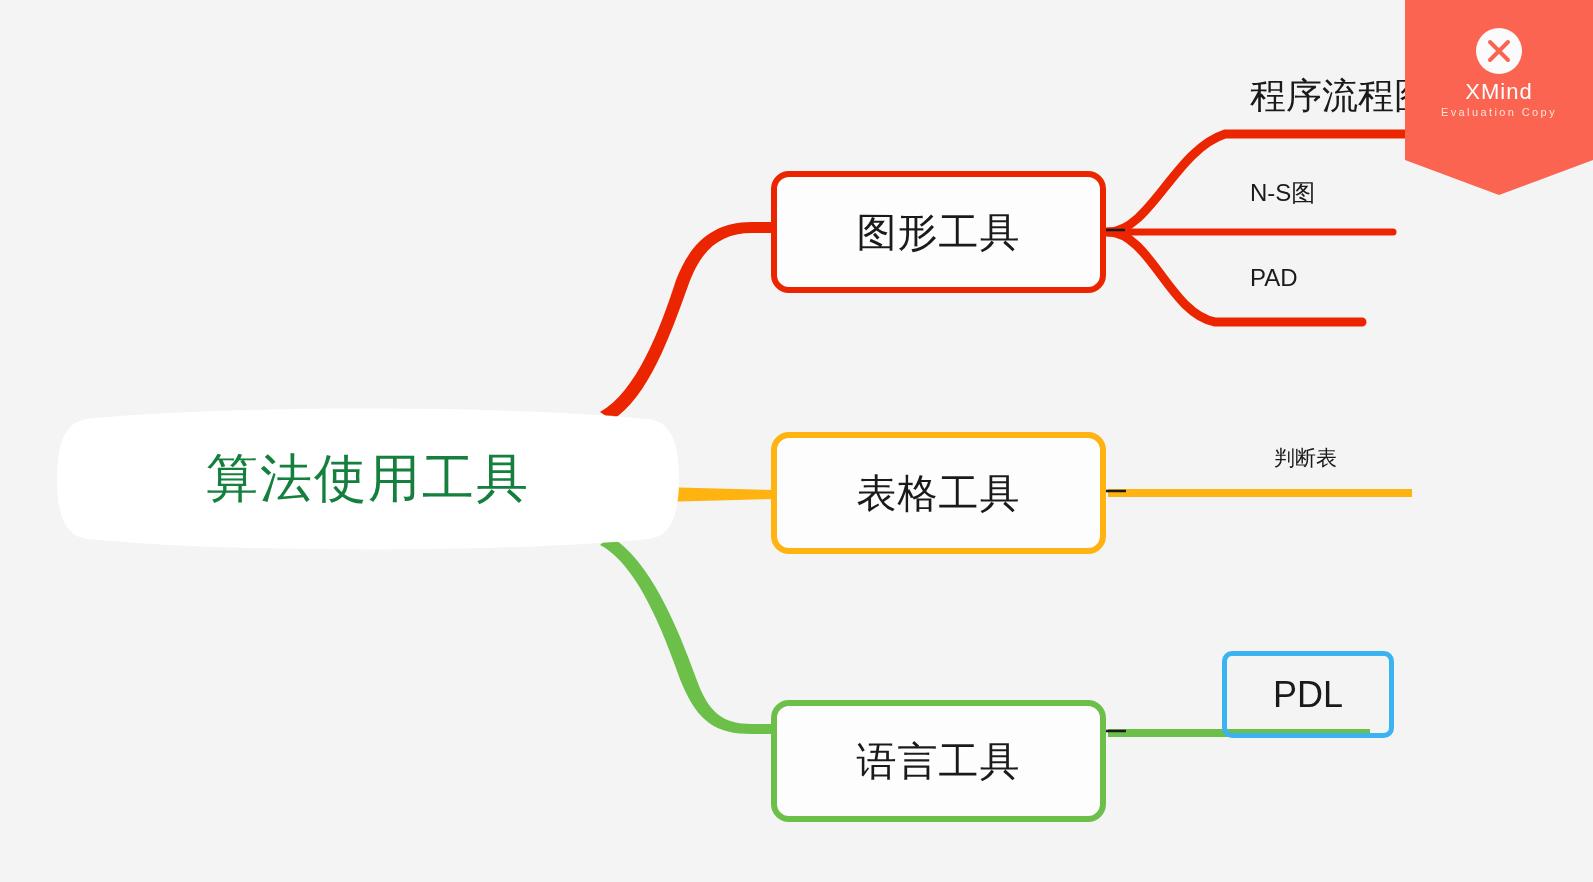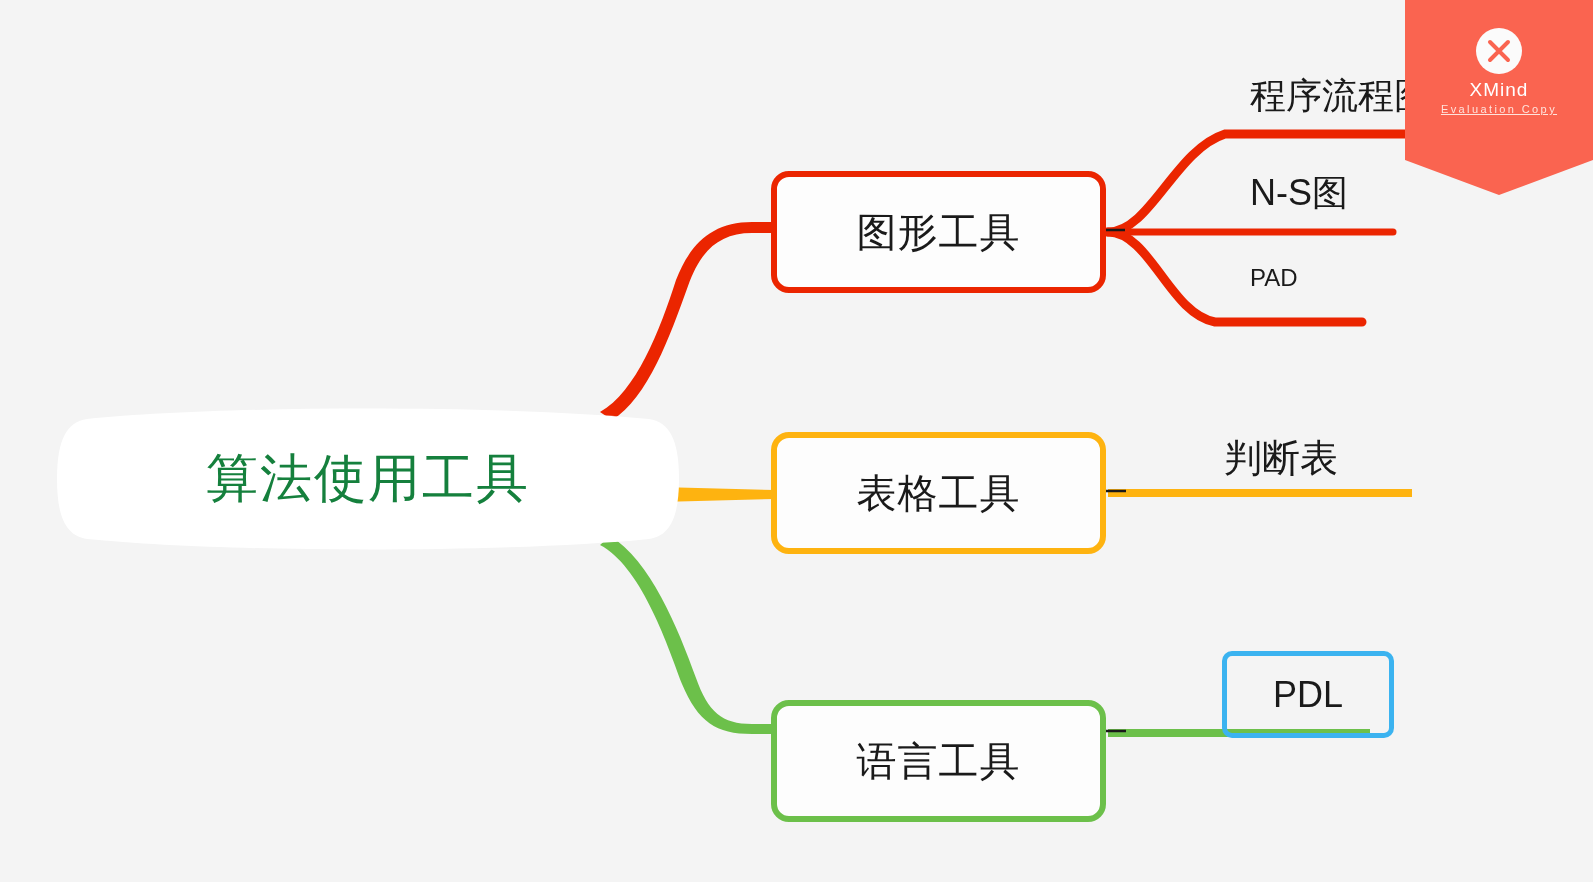--- a/index.html
+++ b/index.html
@@ -110,35 +110,35 @@
     top: 68px;
     width: 220px;
     height: 56px;
     font-size: 36px;
   }
   #leaf-ns {
     left: 1250px;
     top: 165px;
     width: 200px;
     height: 56px;
-    font-size: 36px;
+    font-size: 24px;
   }
   #leaf-pad {
     left: 1250px;
     top: 250px;
     width: 200px;
     height: 56px;
     font-size: 24px;
   }
   #leaf-decision {
-    left: 1224px;
+    left: 1274px;
     top: 433px;
     width: 220px;
     height: 50px;
-    font-size: 38px;
+    font-size: 21px;
   }
 
   
   #leaf-pdl {
     left: 1222px;
     top: 651px;
     width: 172px;
     height: 87px;
     border: 5px solid #3bb3f0;
     border-radius: 10px;
@@ -178,32 +178,31 @@
     border-radius: 50%;
     background: #fbfbfb;
     margin: 0 auto 6px auto;
     position: relative;
   }
   #watermark .wm-logo-circle svg {
     position: absolute;
     left: 0; top: 0;
   }
   #watermark .wm-title {
-    font-size: 19px;
+    font-size: 22px;
     letter-spacing: 1px;
     color: #ffffff;
     line-height: 1.05;
     font-weight: 300;
   }
   #watermark .wm-sub {
     font-size: 11px;
     letter-spacing: 2.4px;
     color: #ffe3dc;
     margin-top: 3px;
-    text-decoration: underline;
   }
 </style>
 </head>
 <body>
 
 <div id="canvas">
 
   <svg class="layer" id="edge-layer" viewBox="0 0 1593 882">
 
     <path d="M 600,412

